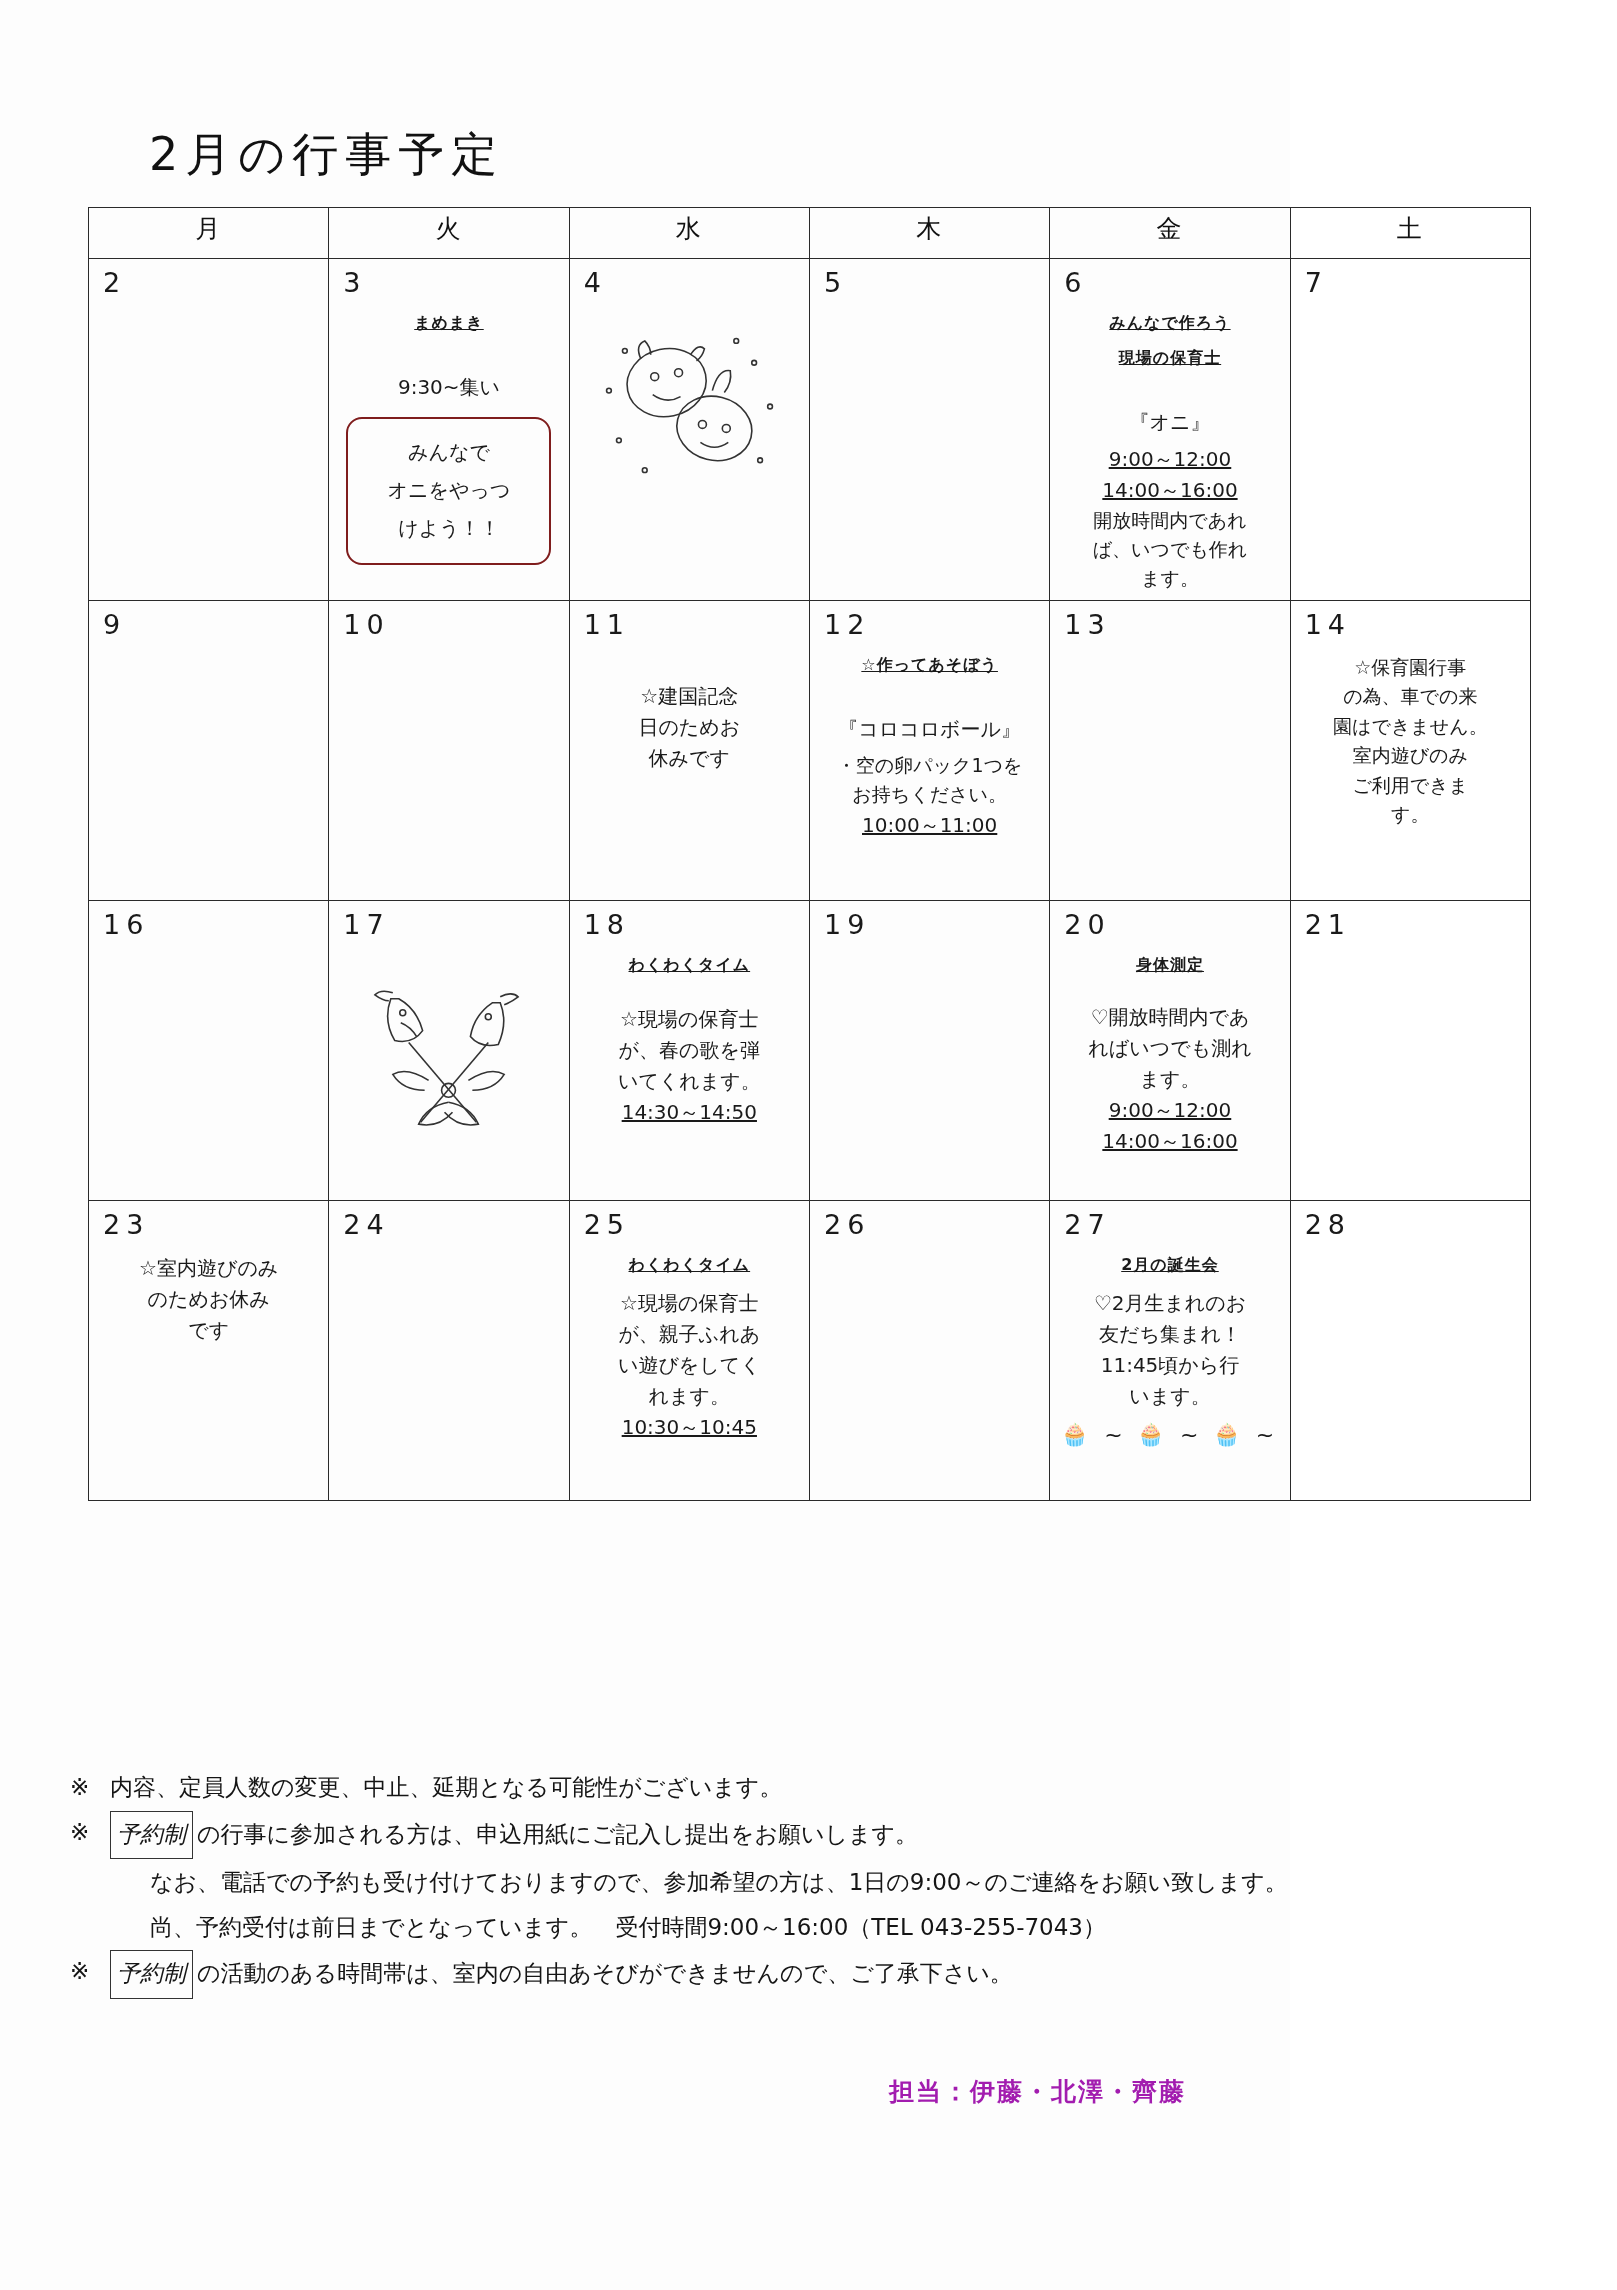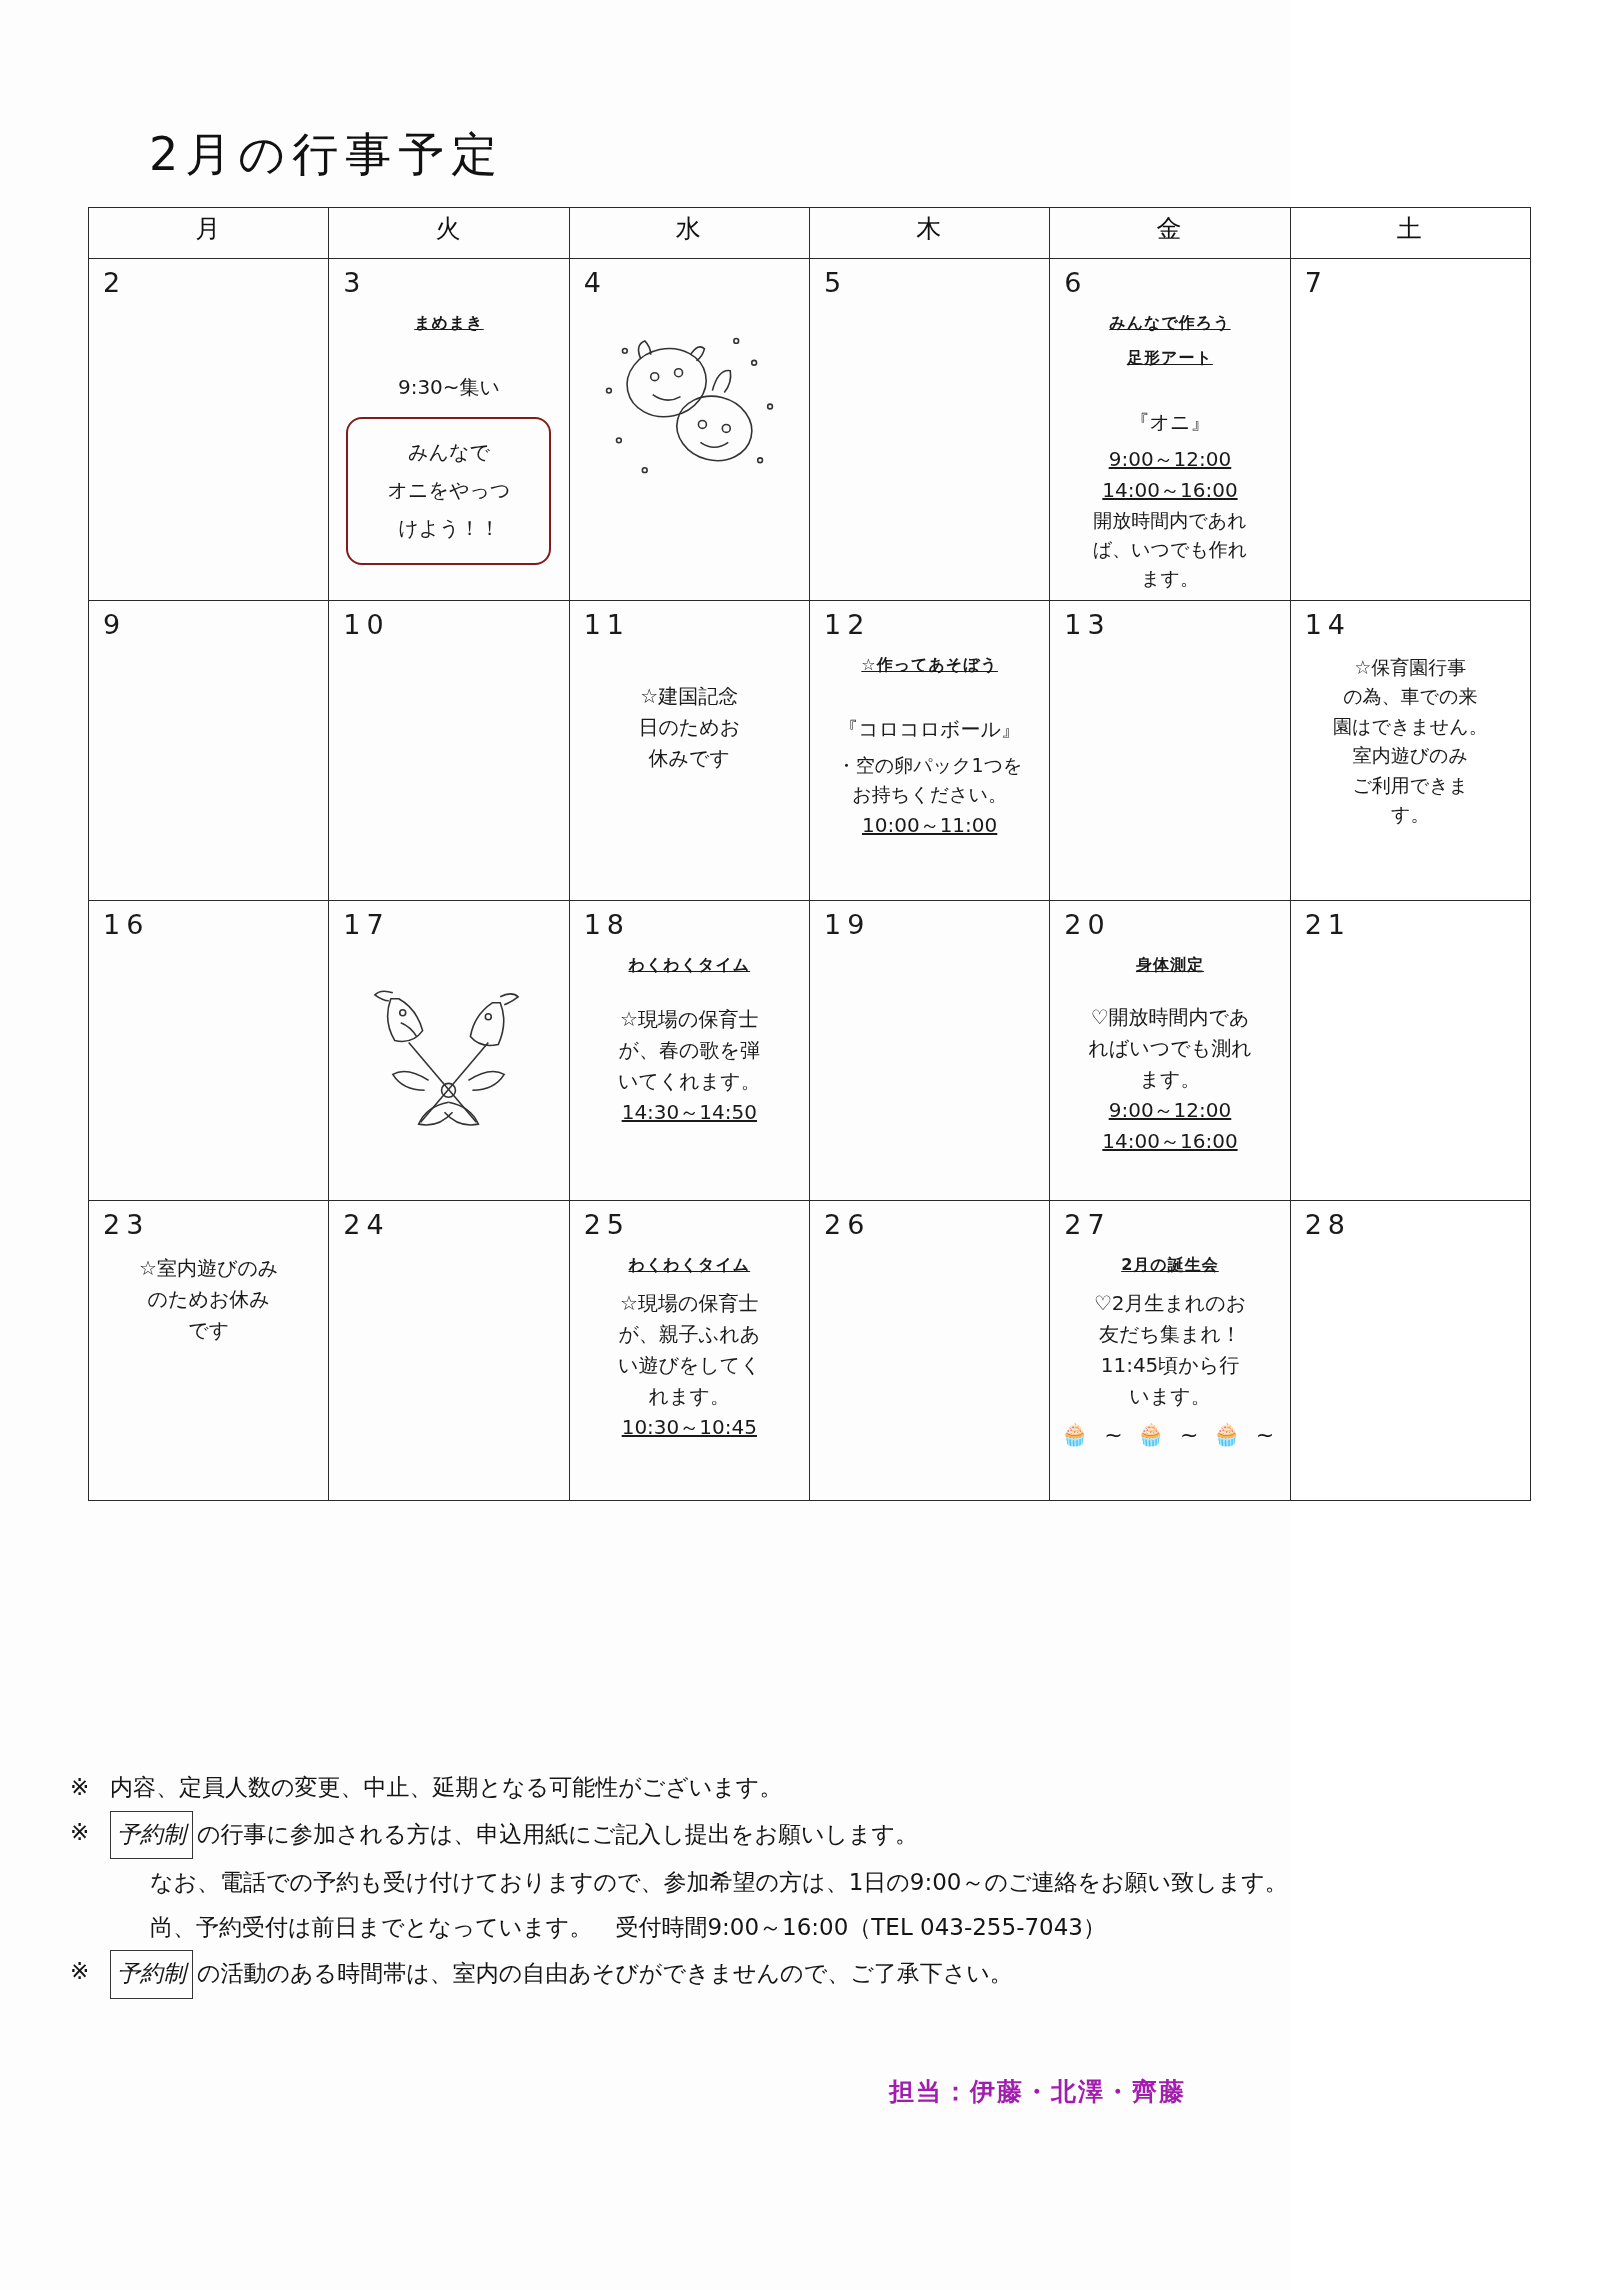--- a/index.html
+++ b/index.html
@@ -220,21 +220,21 @@
             </svg>
           </div>
         </td>
         <td>
           <span class="daynum">5</span>
         </td>
         <td>
           <span class="daynum">6</span>
           <div class="cellbody">
             <span class="hd">みんなで作ろう</span>
-            <span class="hd">足形アート</span>
+            <span class="hd">現場の保育士</span>
             <span class="sub">『オニ』</span>
             <span class="ul">9:00～12:00</span>
             <span class="ul">14:00～16:00</span>
             <div class="left small">
               <div>開放時間内であれ</div>
               <div>ば、いつでも作れ</div>
               <div>ます。</div>
             </div>
           </div>
         </td>

